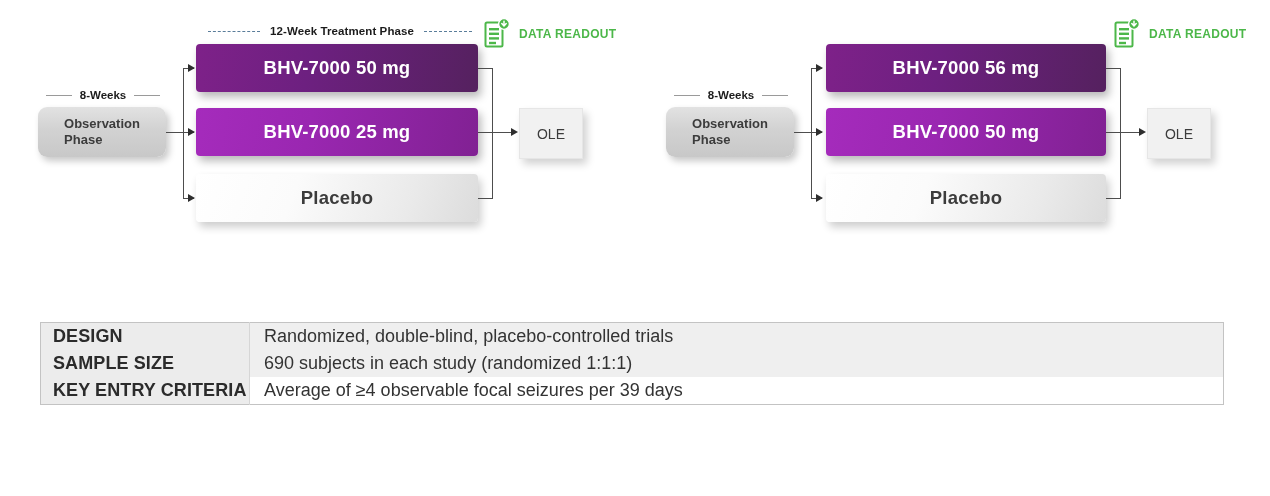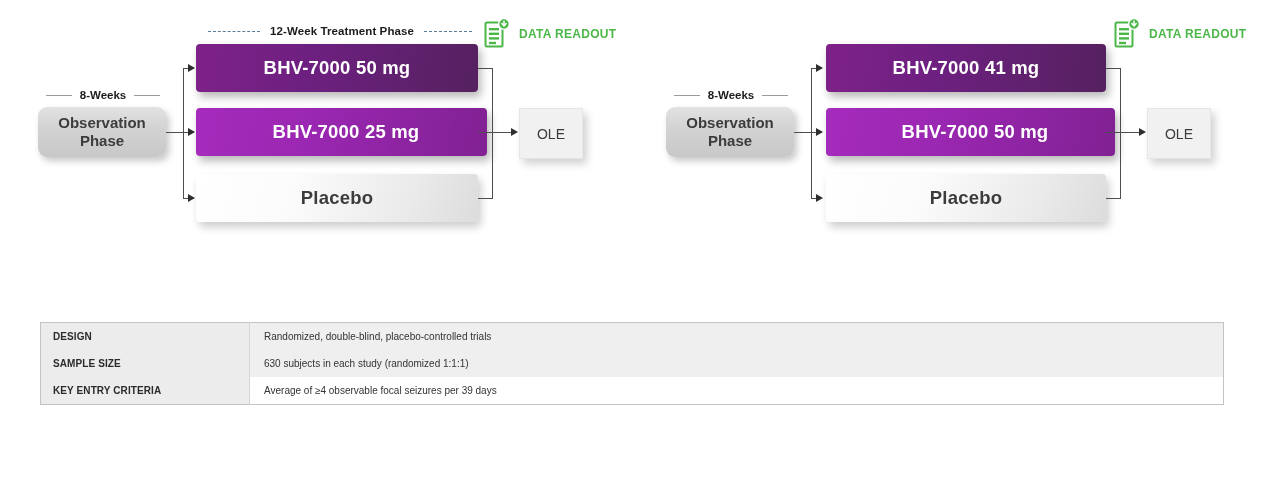--- a/index.html
+++ b/index.html
@@ -38,34 +38,33 @@
   }
   .weeks-label .rule{display:block;width:26px;height:0;border-top:1px solid #9a9a9a;}
 
   
   .obs-box{
     position:absolute;
     border-radius:9px;
     background:linear-gradient(180deg,#e2e2e2 0%,#d2d2d2 45%,#c8c8c8 100%);
     box-shadow:3px 4px 7px rgba(0,0,0,.22);
     display:flex;align-items:center;justify-content:center;
-    text-align:center;
-    font-size:15px;font-weight:bold;color:#3c3c3c;
+    font-size:13px;font-weight:bold;color:#3c3c3c;
     line-height:1.22;
   }
   .arm-box{
     position:absolute;
     border-radius:4px;
     display:flex;align-items:center;justify-content:center;
     font-size:18.5px;font-weight:bold;color:#ffffff;
     letter-spacing:.2px;
     box-shadow:3px 5px 8px rgba(0,0,0,.28);
   }
   .arm-dark{background:linear-gradient(100deg,#7e2189 0%,#6d2080 40%,#55215f 100%);}
-  .arm-light{background:linear-gradient(100deg,#a52bbc 0%,#9a27b1 40%,#812193 100%);padding-left:9px;}
+  .arm-light{background:linear-gradient(100deg,#a52bbc 0%,#9a27b1 40%,#812193 100%);}
   .arm-placebo{
     background:linear-gradient(110deg,#ffffff 0%,#fbfbfb 35%,#eaeaea 75%,#dcdcdc 100%);
     color:#3c3c3c;
     box-shadow:3px 5px 8px rgba(0,0,0,.20);
   }
   .ole-box{
     position:absolute;
     background:#f1f1f1;
     border:1px solid #e6e6e6;
     display:flex;align-items:center;justify-content:center;
@@ -96,21 +95,21 @@
   
   .spec-table{
     position:absolute;
     border-collapse:collapse;
     border:1px solid #c3c3c3;
     table-layout:fixed;
   }
   .spec-table td{
     padding:0 0 0 12px;
     height:27px;
-    font-size:10px;
+    font-size:18px;
     color:#333;
     vertical-align:middle;
     border:0;
   }
   .spec-table td.k{
     width:196px;
     font-weight:bold;
     background:#ececec;
     color:#2b2b2b;
     letter-spacing:.1px;
@@ -221,21 +220,21 @@
   <div class="hline" style="left:794px;top:132px;width:18px;"></div>
   <div class="vline" style="left:811px;top:68px;height:130px;"></div>
   <div class="hline" style="left:811px;top:68px;width:11px;"></div>
   <div class="hline" style="left:811px;top:132px;width:11px;"></div>
   <div class="hline" style="left:811px;top:198px;width:11px;"></div>
   <div class="arrow-r" style="left:816px;top:63.5px;"></div>
   <div class="arrow-r" style="left:816px;top:127.5px;"></div>
   <div class="arrow-r" style="left:816px;top:193.5px;"></div>
 
   <div class="arm-box arm-dark" style="left:826px;top:44px;width:280px;height:48px;">
-    <span>BHV-7000 41 mg</span>
+    <span>BHV-7000 56 mg</span>
   </div>
   <div class="arm-box arm-light" style="left:826px;top:108px;width:280px;height:48px;">
     <span>BHV-7000 50 mg</span>
   </div>
   <div class="arm-box arm-placebo" style="left:826px;top:174px;width:280px;height:48px;">
     <span>Placebo</span>
   </div>
 
   <div class="hline" style="left:1106px;top:68px;width:15px;"></div>
   <div class="hline" style="left:1106px;top:132px;width:15px;"></div>
@@ -249,21 +248,21 @@
   </div>
 
   <table class="spec-table" style="left:40px;top:322px;width:1184px;">
     <tbody>
       <tr class="odd">
         <td class="k">DESIGN</td>
         <td class="v">Randomized, double-blind, placebo-controlled trials</td>
       </tr>
       <tr class="odd">
         <td class="k">SAMPLE SIZE</td>
-        <td class="v">630 subjects in each study (randomized 1:1:1)</td>
+        <td class="v">690 subjects in each study (randomized 1:1:1)</td>
       </tr>
       <tr class="even">
         <td class="k">KEY ENTRY CRITERIA</td>
         <td class="v">Average of ≥4 observable focal seizures per 39 days</td>
       </tr>
     </tbody>
   </table>
 
 </div>
 

